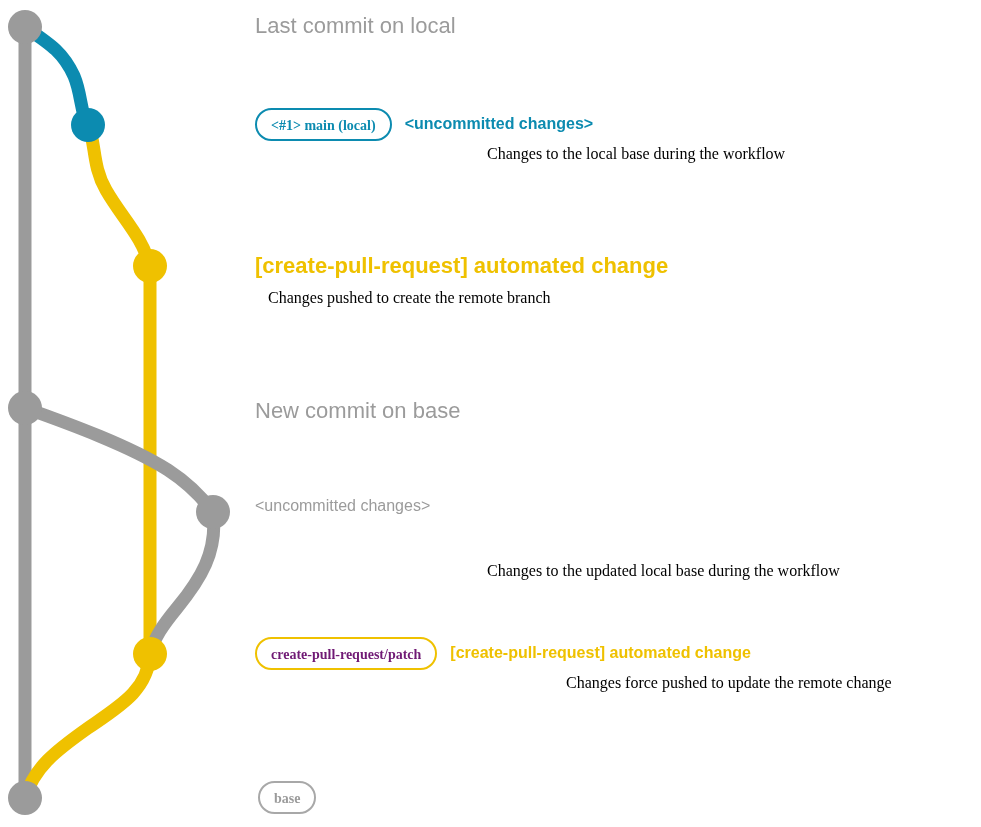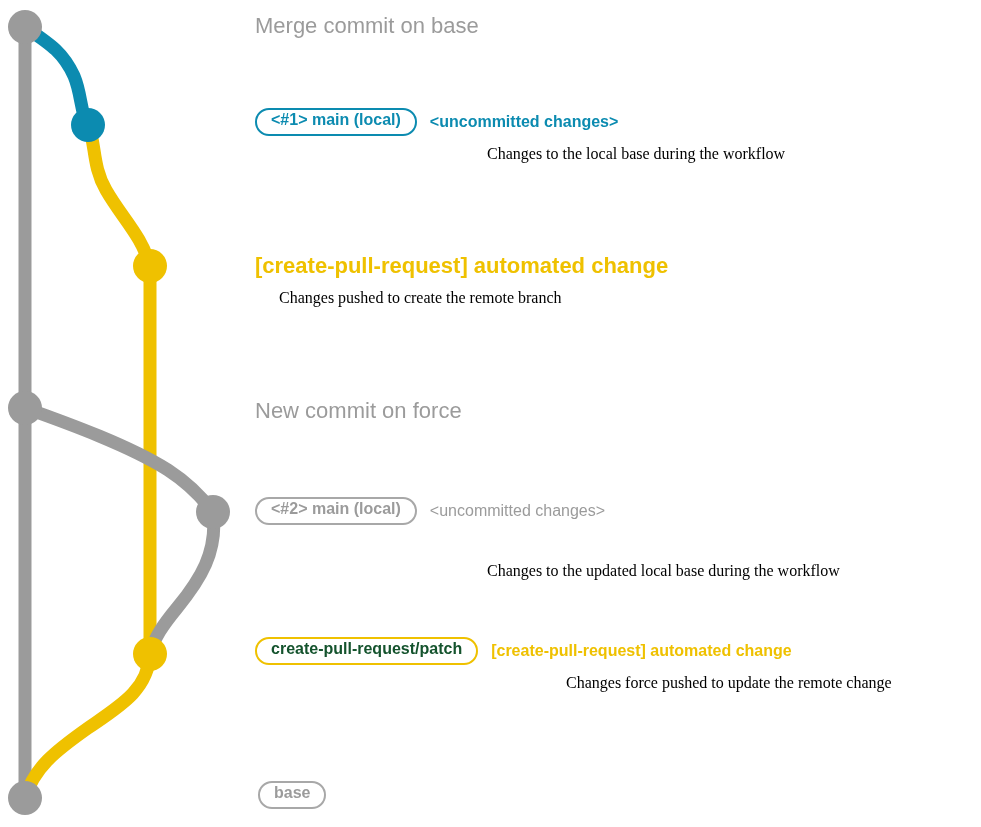--- a/index.html
+++ b/index.html
@@ -29,29 +29,30 @@
     display: flex;
     align-items: center;
     white-space: nowrap;
   }
 
   
   .pill {
     display: inline-block;
     border: 2px solid #9b9b9b;
     border-radius: 999px;
-    padding: 1px 14px 5px 14px;
-    font-size: 16px;
+    padding: 8px 14px 5px 14px;
+    font-size: 14px;
     font-weight: 700;
     line-height: 1.15;
     color: #9b9b9b;
     background: transparent;
+    font-family: Liberation Serif, serif;
   }
   .pill.blue   { border-color: #0c8bb0; color: #0c8bb0; }
-  .pill.yellow { border-color: #efc100; color: #14532d; }
+  .pill.yellow { border-color: #efc100; color: #701a75; }
   .pill.gray   { border-color: #a8a8a8; color: #9b9b9b; }
 
   
   .subject {
     font-size: 16px;
     font-weight: 700;
     line-height: 1.15;
     color: #222222;
   }
   .subject.blue   { color: #0c8bb0; }
@@ -104,35 +105,34 @@
 
   <circle cx="25" cy="27" r="17" fill="#9b9b9b"></circle>
   <circle cx="88" cy="125" r="17" fill="#0c8bb0"></circle>
   <circle cx="150" cy="266" r="17" fill="#efc100"></circle>
   <circle cx="25" cy="408" r="17" fill="#9b9b9b"></circle>
   <circle cx="213" cy="512" r="17" fill="#9b9b9b"></circle>
   <circle cx="150" cy="654" r="17" fill="#efc100"></circle>
   <circle cx="25" cy="798" r="17" fill="#9b9b9b"></circle>
 </svg>
 
-<div class="headline gray" style="left:255px; top:13px;">Merge commit on base</div>
+<div class="headline gray" style="left:255px; top:13px;">Last commit on local</div>
 
 <div class="row" style="left:255px; top:108px;">
   <span class="pill blue">&lt;#1&gt; main (local)</span>
   <span class="subject blue">&lt;uncommitted changes&gt;</span>
 </div>
 <div class="desc" style="left:487px; top:145px;">Changes to the local base during the workflow</div>
 
 <div class="headline yellow" style="left:255px; top:253px;">[create-pull-request] automated change</div>
-<div class="desc" style="left:279px; top:289px;">Changes pushed to create the remote branch</div>
+<div class="desc" style="left:268px; top:289px;">Changes pushed to create the remote branch</div>
 
-<div class="headline gray" style="left:255px; top:398px;">New commit on force</div>
+<div class="headline gray" style="left:255px; top:398px;">New commit on base</div>
 
 <div class="row" style="left:255px; top:497px;">
-  <span class="pill gray">&lt;#2&gt; main (local)</span>
   <span class="subject gray">&lt;uncommitted changes&gt;</span>
 </div>
 <div class="desc" style="left:487px; top:562px;">Changes to the updated local base during the workflow</div>
 
 <div class="row" style="left:255px; top:637px;">
   <span class="pill yellow">create-pull-request/patch</span>
   <span class="subject yellow">[create-pull-request] automated change</span>
 </div>
 <div class="desc" style="left:566px; top:674px;">Changes force pushed to update the remote change</div>
 

